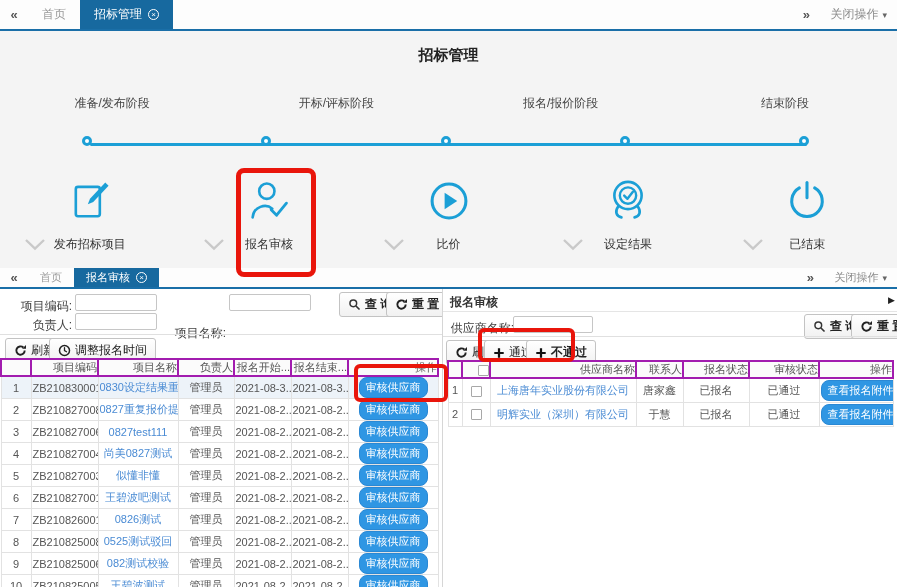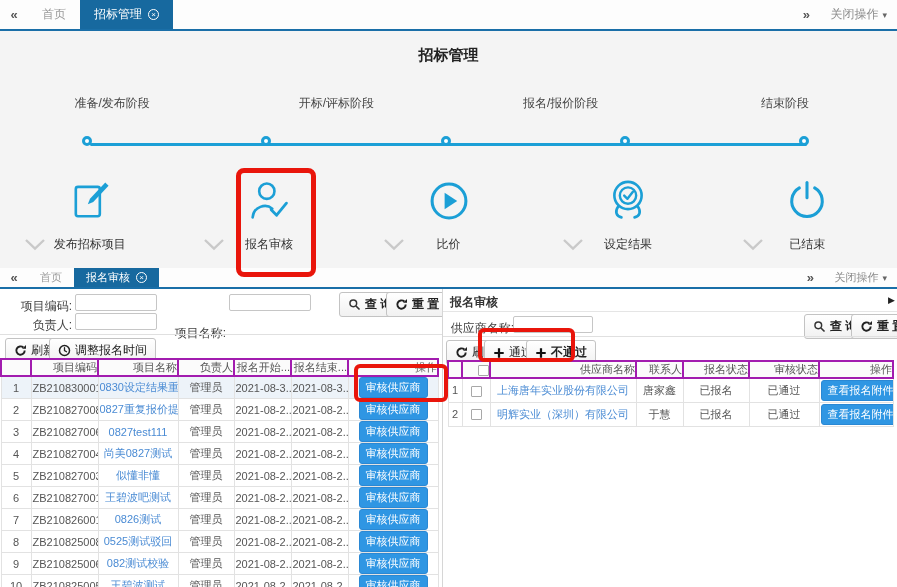--- a/index.html
+++ b/index.html
@@ -56,21 +56,21 @@
   table { border-collapse:collapse; table-layout:fixed; font-size:11px; }
   th { background:#fbfbfb; color:#555; font-weight:normal; border:2px solid #a21caf;
        height:14px; padding:0; overflow:hidden; white-space:nowrap;text-align:right; }
   td { border:1px solid #e2e2e2; height:20px; text-align:center; color:#555;
        padding:0 1px; overflow:hidden; white-space:nowrap; }
   .lp-table { position:absolute; top:69px; left:0; width:437px; }
   .rp-table { position:absolute; top:71px; left:4px; width:445px; }
   .rp-table td { height:24px; }
   tr.selected td { background:#edf3f9; }
   .name-link { color:#4a8bd4; cursor:pointer; }
-  .blue-btn { background:#2f96e3; color:#fff; border:1px solid #2a88d4; border-radius:3px;
+  .blue-btn { background:#2f96e3; color:#fff; border:1px solid #2a88d4; border-radius:8px;
               font-size:11px; padding:2px 6px; cursor:pointer; font-family:inherit; white-space:nowrap; }
   .cb { display:inline-block; width:11px; height:11px; border:1px solid #a8a8a8;
         border-radius:1px; background:#fff; vertical-align:middle; cursor:pointer; }
   .rp-titlebar { position:absolute; top:0; left:0; right:0; height:23px; border-bottom:1px solid #e5e5e5; background:#fff; }
   .rp-title { position:absolute; left:7px; top:5px; font-size:12px; font-weight:bold; color:#333; }
   .rp-expand { position:absolute; right:2px; top:6px; font-size:9px; color:#222; }
   
   .redbox { position:absolute; border:5px solid #e9150b; border-radius:8px; z-index:50; pointer-events:none; }
   .redbox.thin { border-width:4px; border-radius:6px; }
   .red1 { left:236px; top:168px; width:80px; height:109px; }

